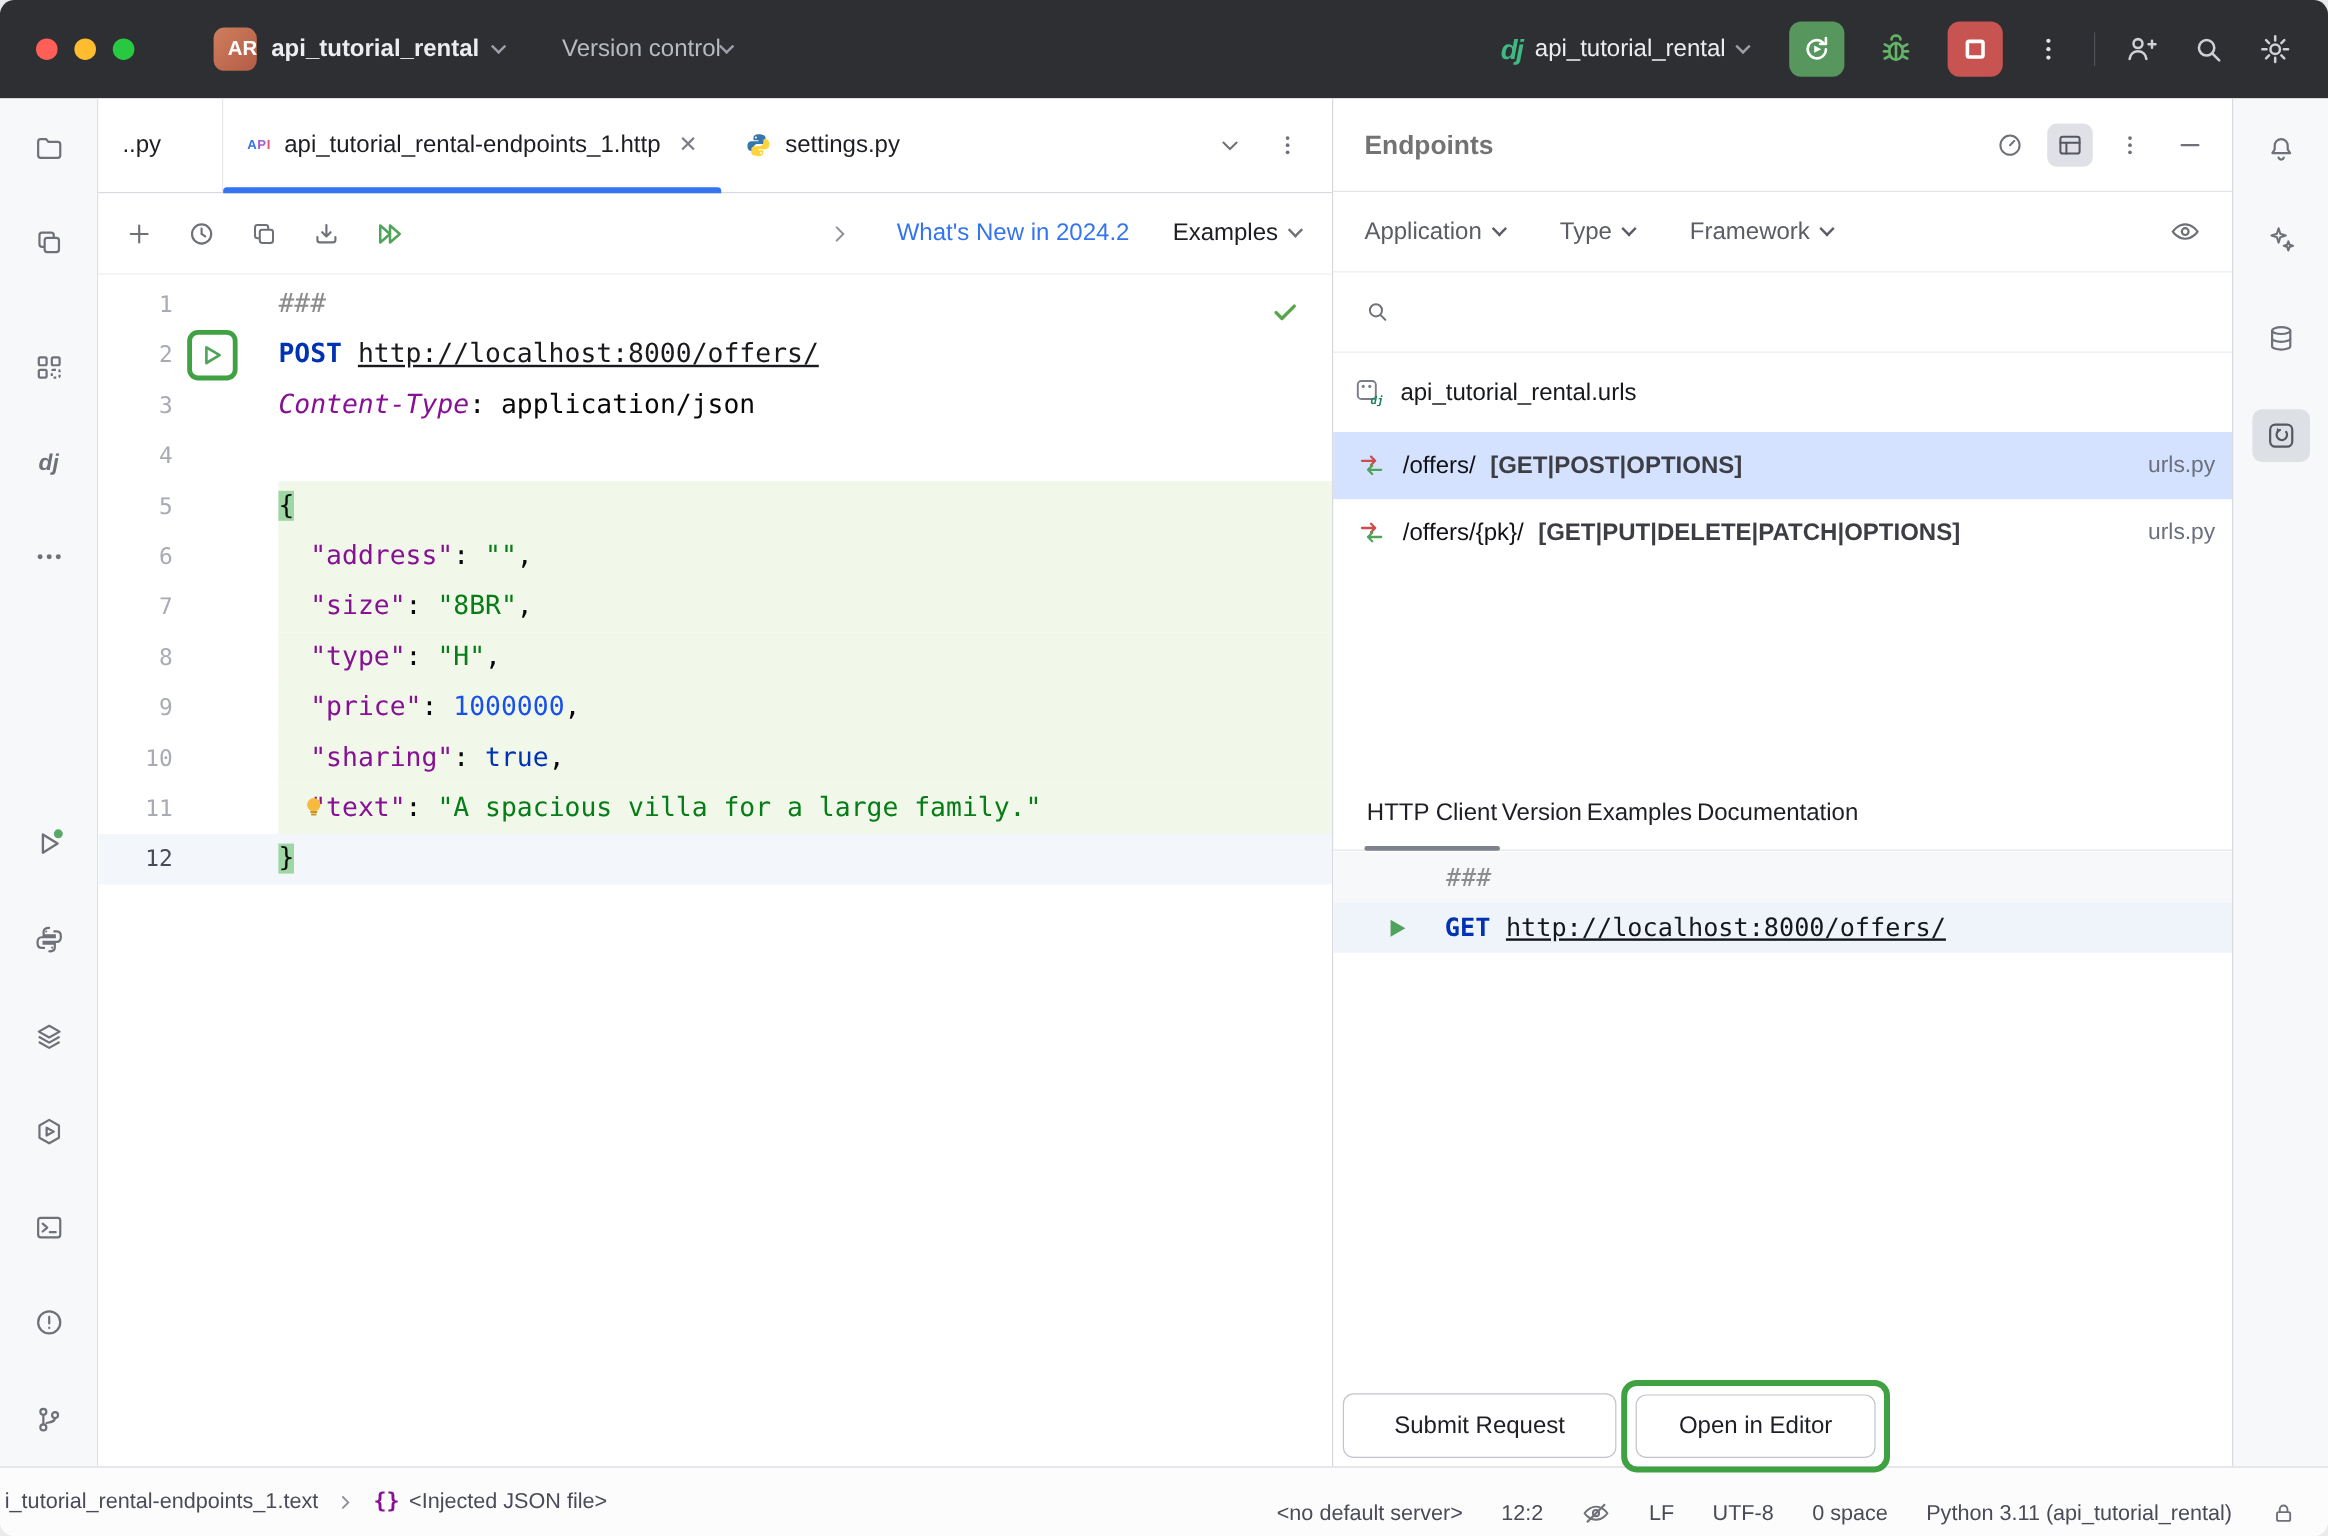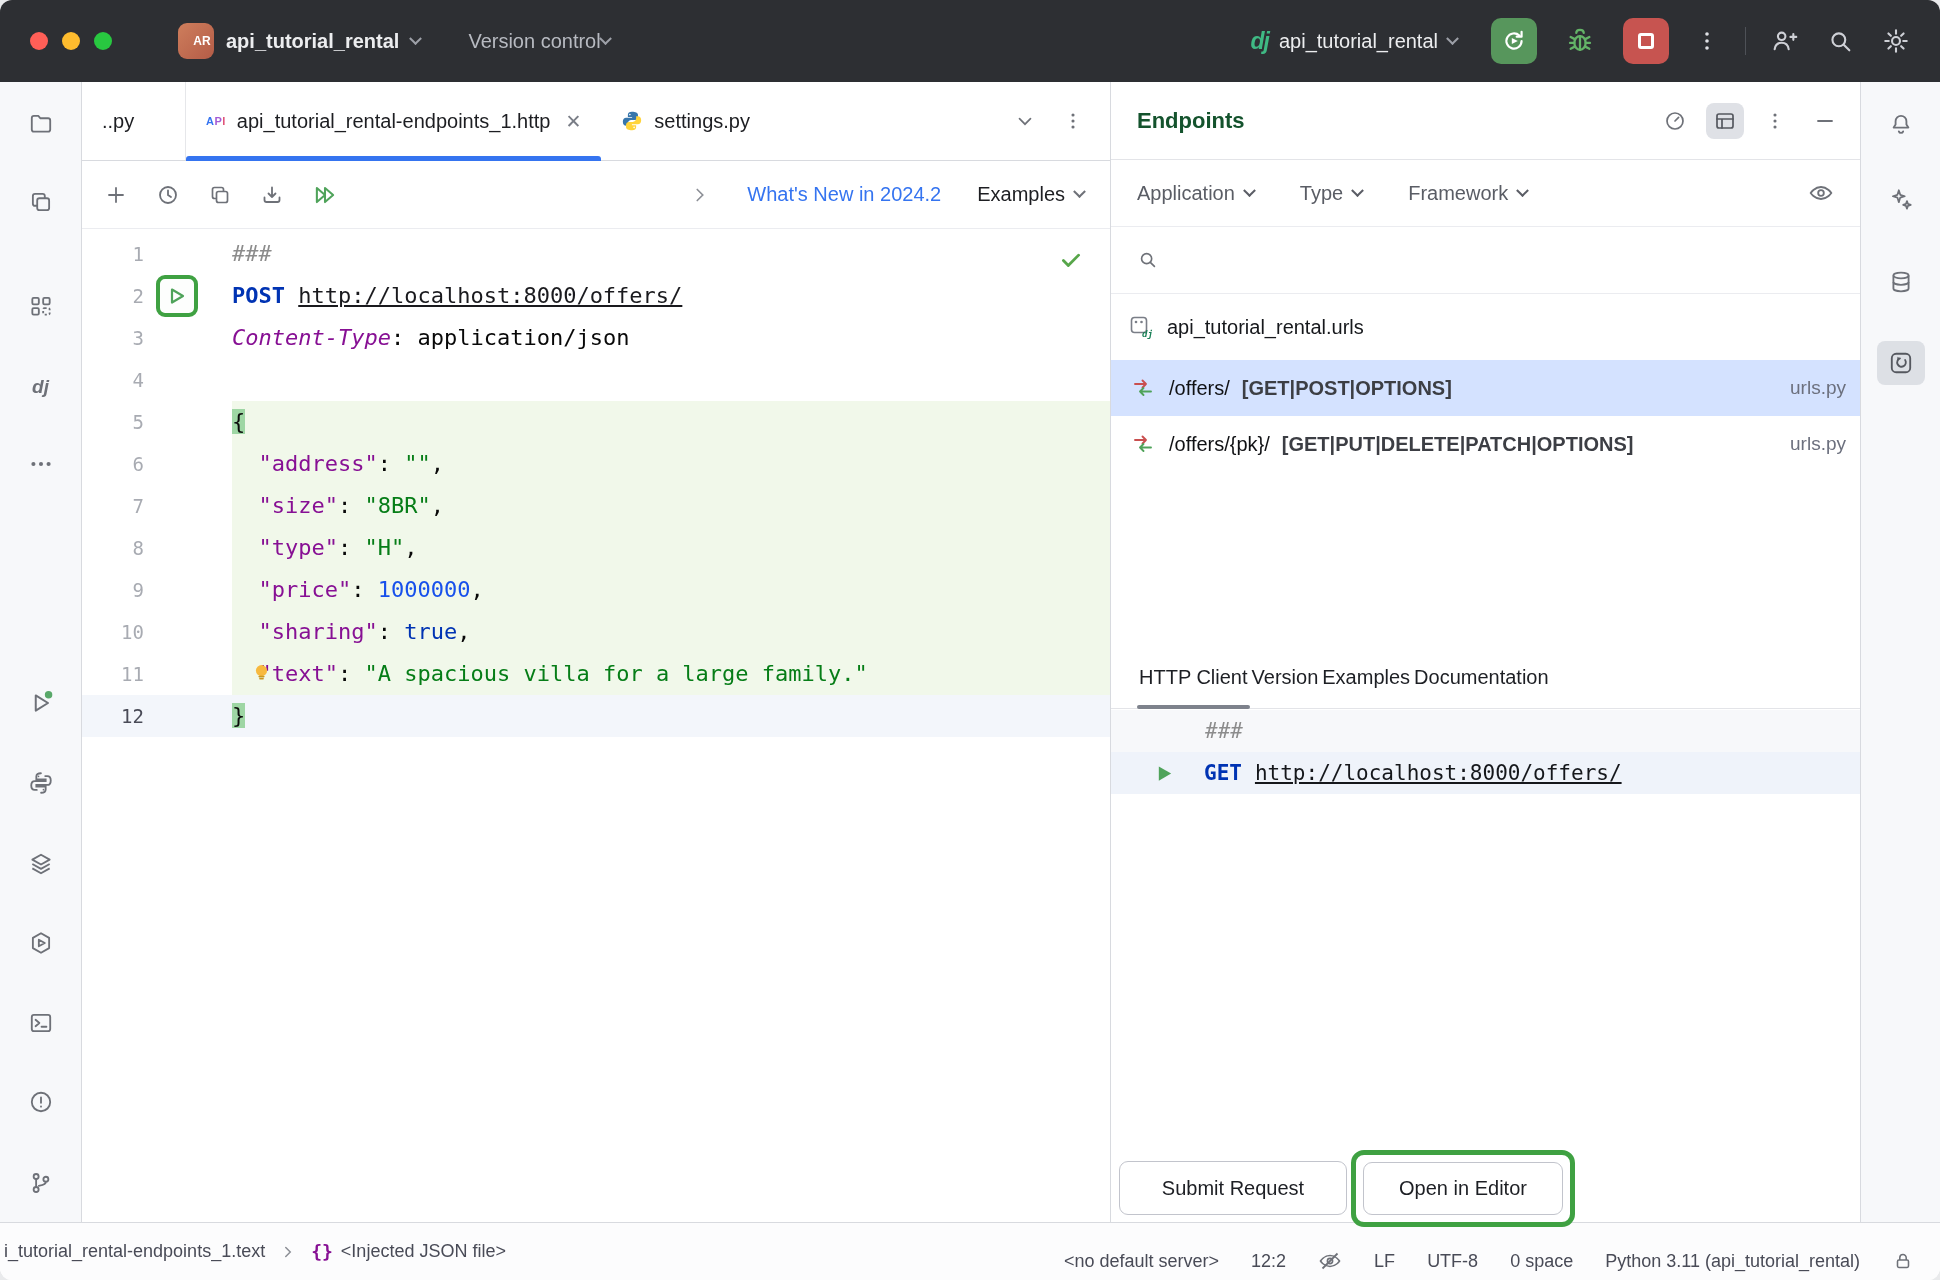--- a/index.html
+++ b/index.html
@@ -7,21 +7,21 @@
   .app{position:relative;width:1940px;height:1280px;background:#FFFFFF;font-family:"Liberation Sans","DejaVu Sans",sans-serif;overflow:hidden;border-radius:12px;}
   svg{display:block;}
   button{font-family:inherit;cursor:default;}
 
   
   .titlebar{position:absolute;top:0;left:0;right:0;height:82px;background:#2D2F33;display:flex;align-items:center;padding:0 26px 0 30px;color:#DFE1E5;}
   .traffic{display:flex;gap:14px;width:120px;flex:none;}
   .tl{width:18px;height:18px;border-radius:50%;display:inline-block;}
   .tl.red{background:#FF5F57;} .tl.yellow{background:#FEBC2E;} .tl.green{background:#28C840;}
   .proj-widget{display:flex;align-items:center;gap:12px;margin-left:28px;}
-  .ar-badge{width:36px;height:36px;border-radius:9px;background:linear-gradient(135deg,#CE7E5C,#B45C47);color:#fff;font-weight:700;font-size:12px;display:flex;align-items:center;justify-content:center;padding-left:12px;}
+  .ar-badge{width:36px;height:36px;border-radius:9px;background:linear-gradient(135deg,#CE7E5C,#B45C47);color:#fff;font-weight:700;font-size:17px;display:flex;align-items:center;justify-content:center;padding-left:12px;}
   .proj-name{font-size:20px;font-weight:600;color:#ECEDEF;}
   .chev{display:inline-block;width:9px;height:9px;border-right:2px solid currentColor;border-bottom:2px solid currentColor;transform:rotate(45deg) translate(-2px,-2px);}
   .chev-light{color:#9DA0A8;}
   .vcs-widget{display:flex;align-items:center;gap:0;margin-left:48px;font-size:20px;color:#B7BAC1;}
   .tb-right{margin-left:auto;display:flex;align-items:center;gap:20px;}
   .run-widget{display:flex;align-items:center;gap:10px;font-size:20px;color:#ECEDEF;margin-right:14px;}
   .dj-logo{color:#3FB984;font-weight:700;font-size:23px;font-style:italic;letter-spacing:-1px;}
   .sq-btn{width:46px;height:46px;border-radius:10px;border:none;display:flex;align-items:center;justify-content:center;padding:0;}
   .run-btn{background:#57965C;}
   .debug-btn{background:transparent;}
@@ -74,21 +74,21 @@
   .tok-hdr{color:#871094;font-style:italic;}
   .tok-key{color:#871094;}
   .tok-str{color:#067D17;}
   .tok-num{color:#1750EB;}
   .tok-brace{color:#0A0A0A;background:#9ED6A4;}
   .inspection-check{position:absolute;top:18px;right:26px;}
 
   
   .endpoints-panel{position:absolute;top:82px;left:1110px;right:80px;bottom:58px;background:#fff;border-left:1px solid #D8DADF;}
   .ep-header{height:78px;border-bottom:1px solid #E3E4E8;display:flex;align-items:center;padding:0 16px 0 26px;}
-  .ep-title{font-size:22px;font-weight:700;color:#14532d;}
+  .ep-title{font-size:22px;font-weight:700;color:#737373;}
   .ep-header-icons{margin-left:auto;display:flex;align-items:center;gap:12px;color:#6E7178;}
   .hdr-icon{width:38px;height:36px;display:flex;align-items:center;justify-content:center;border-radius:8px;}
   .hdr-icon.selected{background:#DFE1E6;}
   .ep-filter{height:67px;border-bottom:1px solid #EBECF0;display:flex;align-items:center;gap:46px;padding:0 26px;color:#5A5D65;font-size:20px;}
   .filter-item{display:flex;align-items:center;gap:10px;}
   .ep-filter .eye{margin-left:auto;}
   .ep-search{height:67px;border-bottom:1px solid #EBECF0;display:flex;align-items:center;gap:14px;padding:0 26px;}
   .ep-search input{border:none;outline:none;flex:1;font-size:20px;font-family:inherit;color:#1D1E22;background:transparent;}
   .ep-module{height:66px;display:flex;align-items:center;gap:14px;padding:0 18px;font-size:20px;color:#16181C;}
   .ep-row{height:56px;display:flex;align-items:center;padding:0 14px 0 20px;font-size:20px;}

